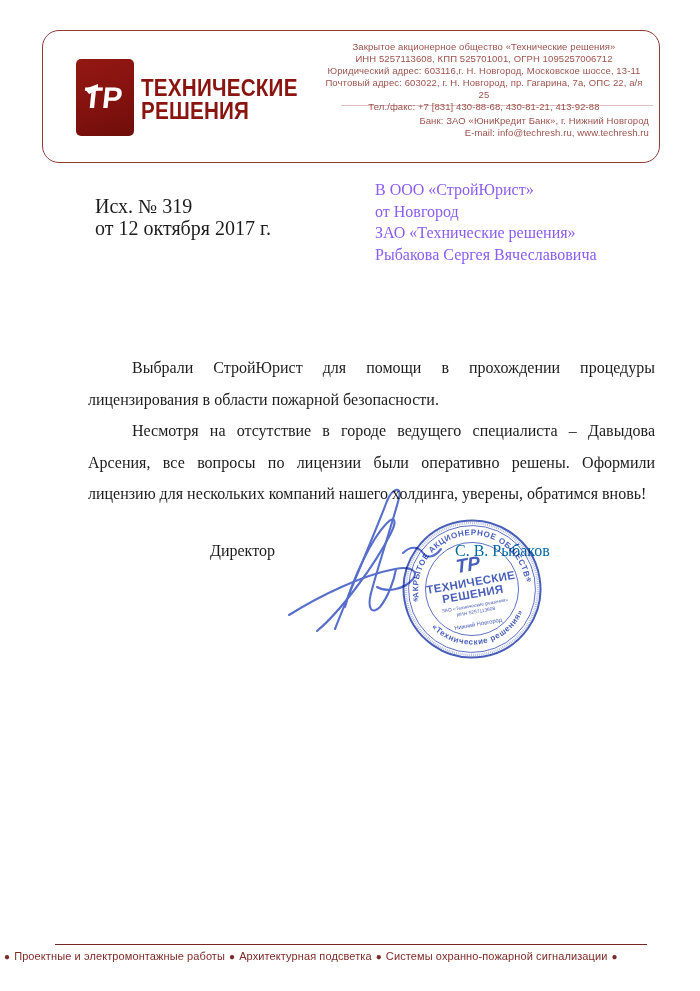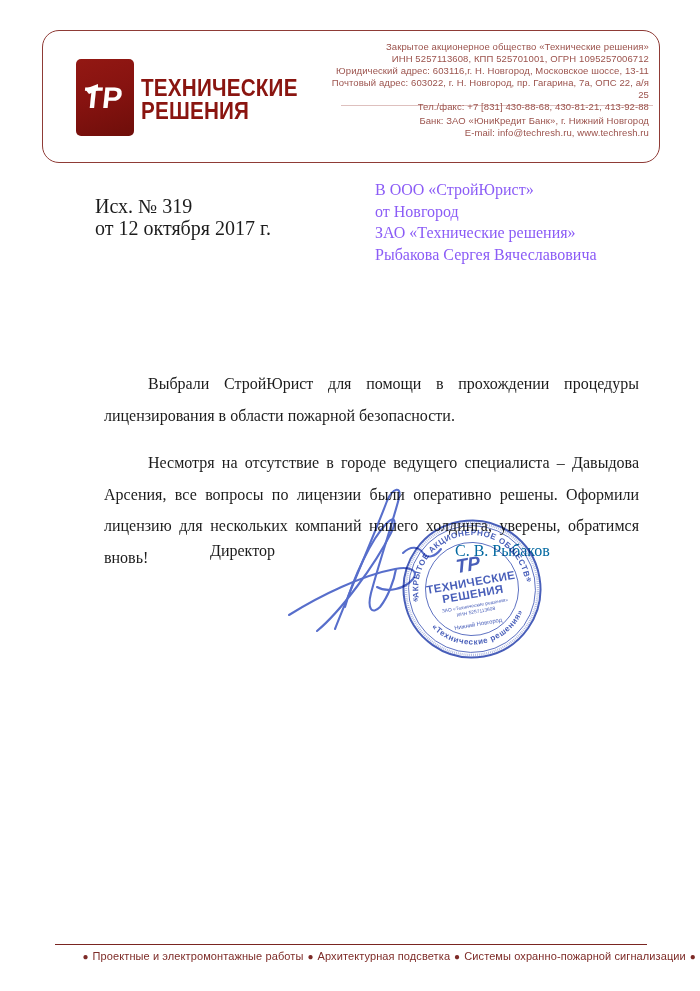--- a/index.html
+++ b/index.html
@@ -38,21 +38,21 @@
     line-height: 21px;
     letter-spacing: 0.2px;
     color: #8a1510;
     transform: scaleX(0.94) scaleY(1.08);
     transform-origin: left top;
   }
   .company-info {
     position: absolute;
     right: 10px; top: 10px;
     width: 330px;
-    text-align: right;
+    text-align: center;
     font-family: "Liberation Sans", sans-serif;
     font-size: 9.5px;
     line-height: 12px;
     color: #9b524c;
     letter-spacing: 0.1px;
   }
   .info-divider {
     position: absolute;
     right: 6px; top: 74px;
     width: 312px; height: 1px;
@@ -89,21 +89,21 @@
   
   .letter-body {
     position: absolute;
     left: 88px; top: 352px;
     width: 567px;
     font-size: 16px;
     line-height: 31.5px;
     color: #1c1c1c;
     text-align: justify;
   }
-  .letter-body p { text-indent: 44px; margin: 16px; }
+  .letter-body p { text-indent: 44px; margin: 0; }
 
   
   .sig-role {
     position: absolute;
     left: 210px; top: 542px;
     font-size: 16px;
     color: #1c1c1c;
     font-family: Liberation Serif, serif;
   }
   .sig-name {
@@ -143,26 +143,25 @@
   .footer-divider {
     position: absolute;
     left: 55px; top: 944px;
     width: 592px; height: 1.4px;
     background: #7a2521;
   }
   .footer-services {
     position: absolute;
     left: 0; top: 950px;
     width: 700px;
-    text-align: right;
+    text-align: left;
     font-family: "Liberation Sans", sans-serif;
     font-size: 11px;
     color: #7d2b27;
     letter-spacing: 0.1px;
-    padding-left: 31px;
   }
   .footer-services .b { margin: 0 4px; font-size: 10px; }
 </style>
 </head>
 <body>
 
 <div class="page">
 
   <div class="letterhead">
     <div class="logo-mark">

